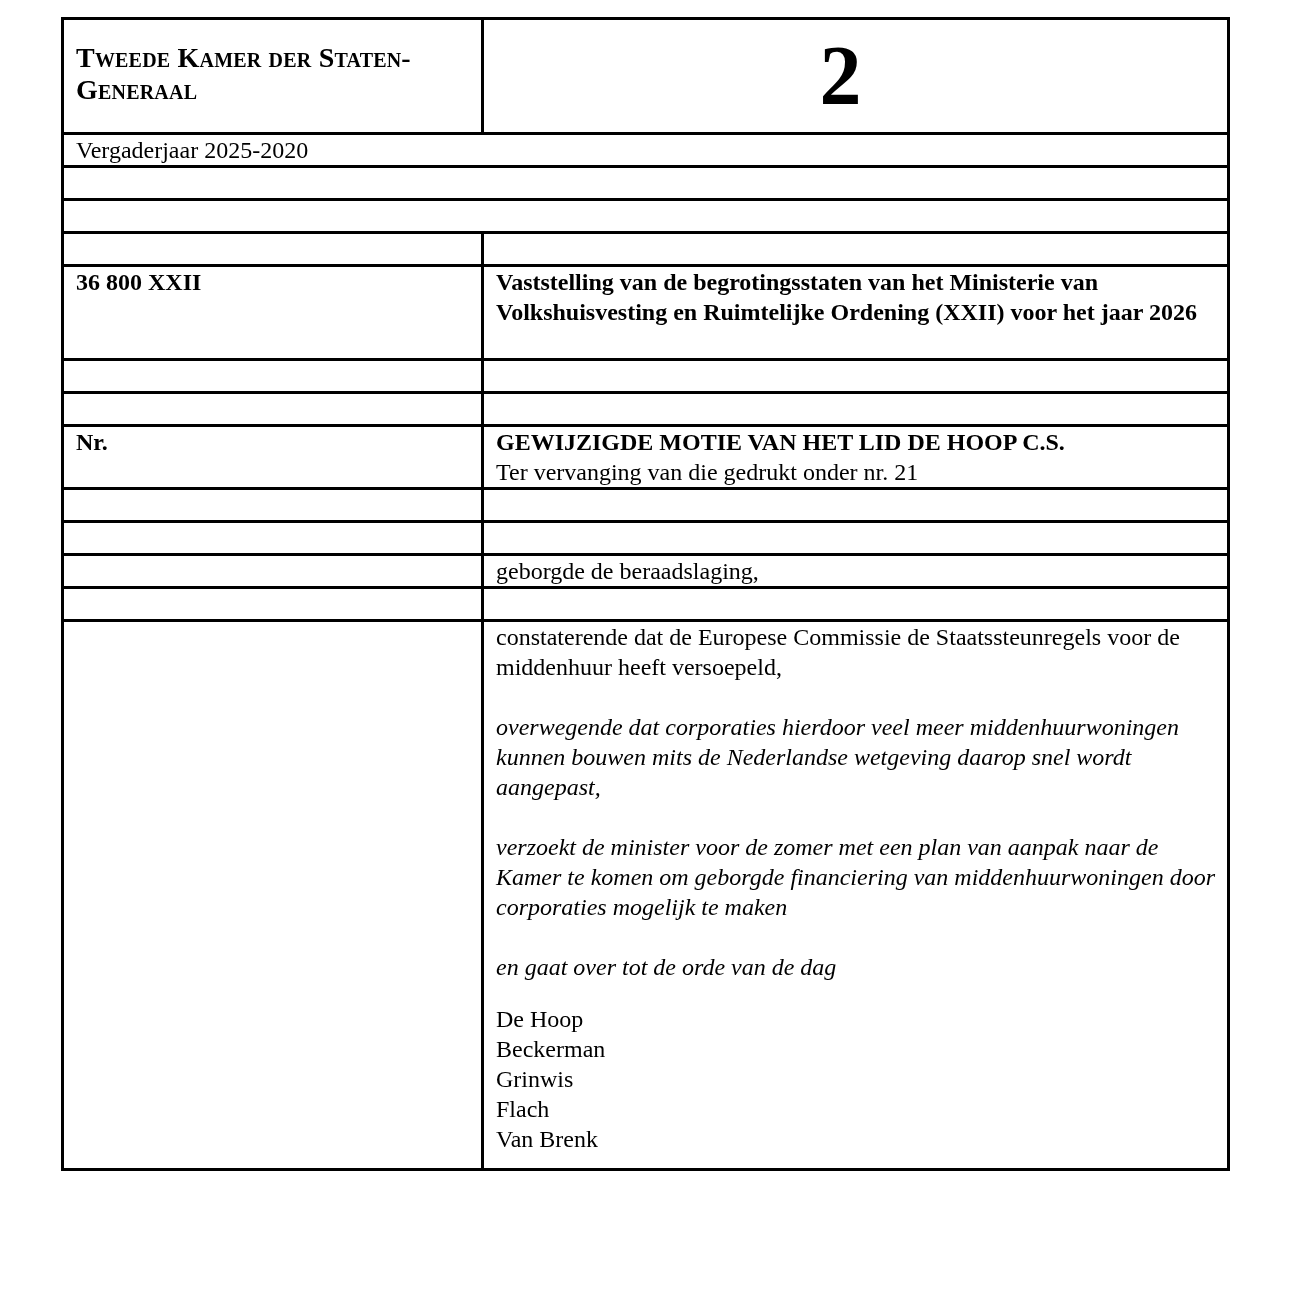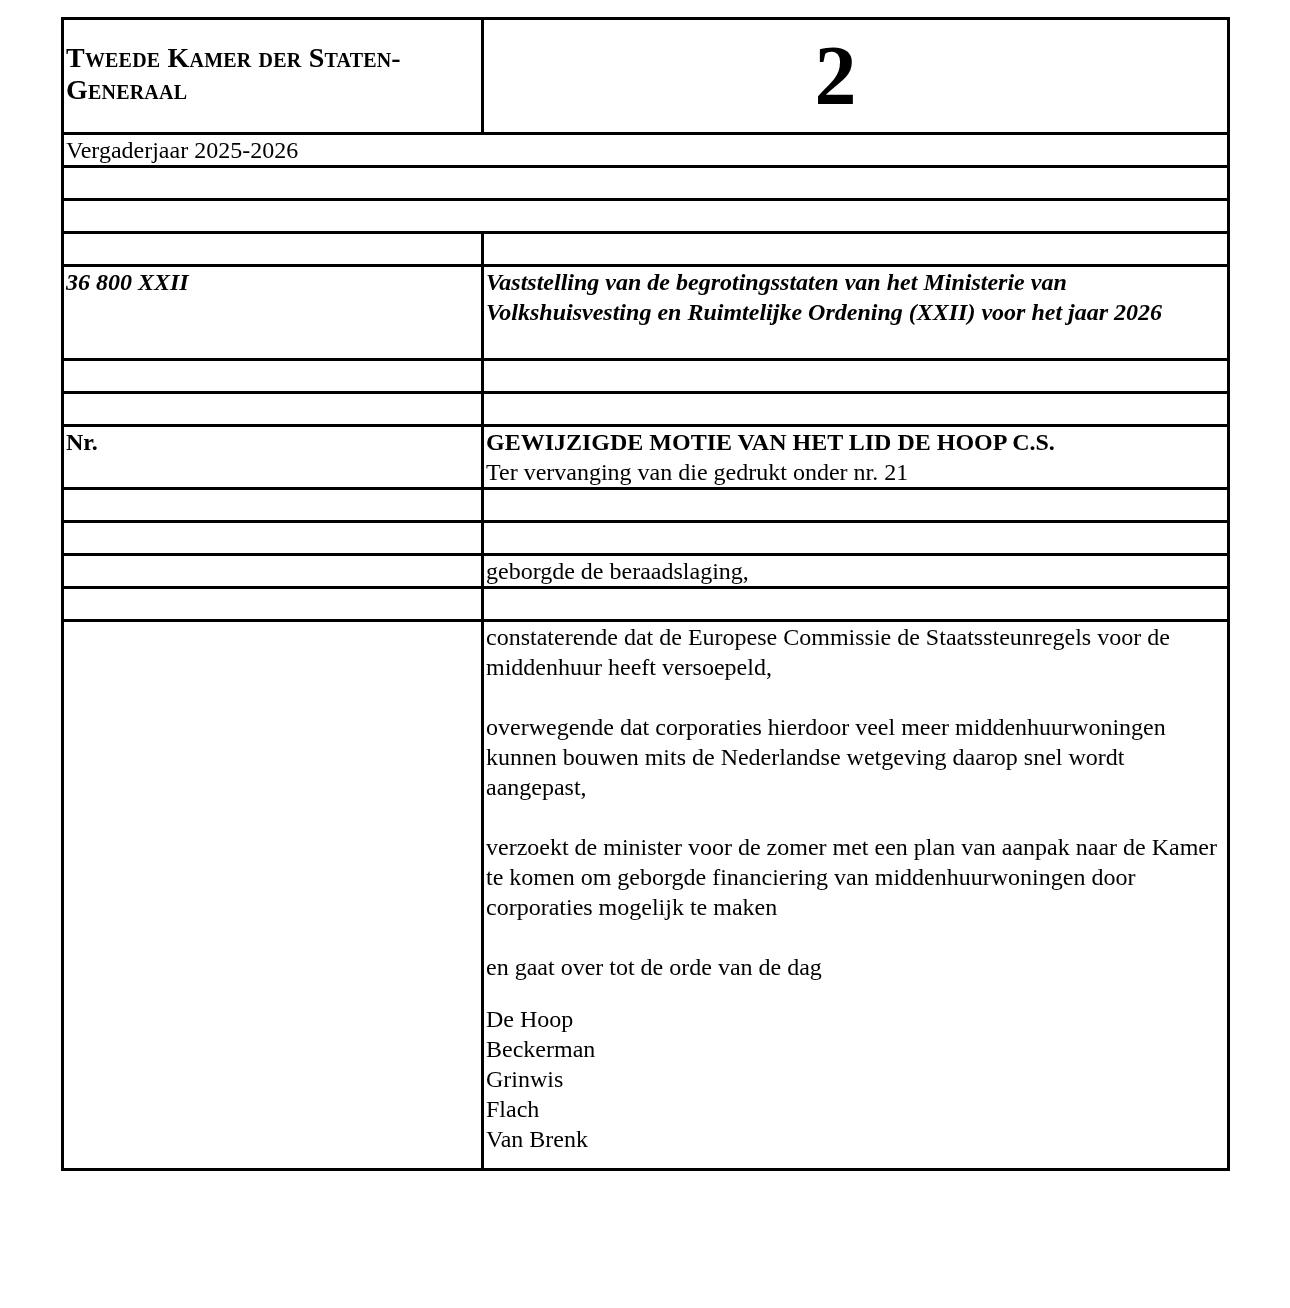--- a/index.html
+++ b/index.html
@@ -17,31 +17,31 @@
     table.doc {
       position: absolute;
       left: 61px;
       top: 17px;
       width: 1166px;
       border-collapse: collapse;
       table-layout: fixed;
     }
     table.doc td {
       border: 3px solid #000;
-      padding: 0 2px 0 2px;
+      padding: 0 2px 0 12px;
       vertical-align: top;
       font-size: 24px;
       line-height: 30px;
     }
     col.c-left { width: 420px; }
     col.c-right { width: 746px; }
 
     tr.r-header td { height: 112px; }
     tr.r-thin td { height: 30px; }
-    tr.r-dossier td { height: 91px; font-style: italic; }
+    tr.r-dossier td { height: 91px; }
     tr.r-nr td { height: 60px; margin-top: 20px; }
     tr.r-body td { height: 546px; }
 
     .house-title {
       font-weight: bold;
       font-variant: small-caps;
       font-size: 28px;
       line-height: 32px;
       padding-top: 22px;
       display: block;
@@ -51,21 +51,21 @@
       display: block;
       text-align: center;
       font-weight: bold;
       font-size: 84px;
       line-height: 112px;
       padding-right: 40px;
     }
     .bold { font-weight: bold; }
     .block { display: block; }
     .para { display: block; }
-    .para + .para { margin-top: 30px; }
+    .para + .para { margin-top: 30px; font-style: italic; }
     .signatories { display: block; margin-top: 22px; }
     .signatory { display: block; }
     td.cell-pad-top { padding-top: 3px; }
   </style>
 </head>
 <body>
 
 <table class="doc">
   <colgroup>
     <col class="c-left">
@@ -75,21 +75,21 @@
     <tr class="r-header">
       <td>
         <span class="house-title">Tweede Kamer der Staten-Generaal</span>
       </td>
       <td>
         <span class="doc-number">2</span>
       </td>
     </tr>
     <tr class="r-thin">
       <td colspan="2">
-        <span>Vergaderjaar 2025-2026</span>
+        <span>Vergaderjaar 2025-2020</span>
       </td>
     </tr>
     <tr class="r-thin">
       <td colspan="2"></td>
     </tr>
     <tr class="r-thin">
       <td colspan="2"></td>
     </tr>
     <tr class="r-thin">
       <td></td>

